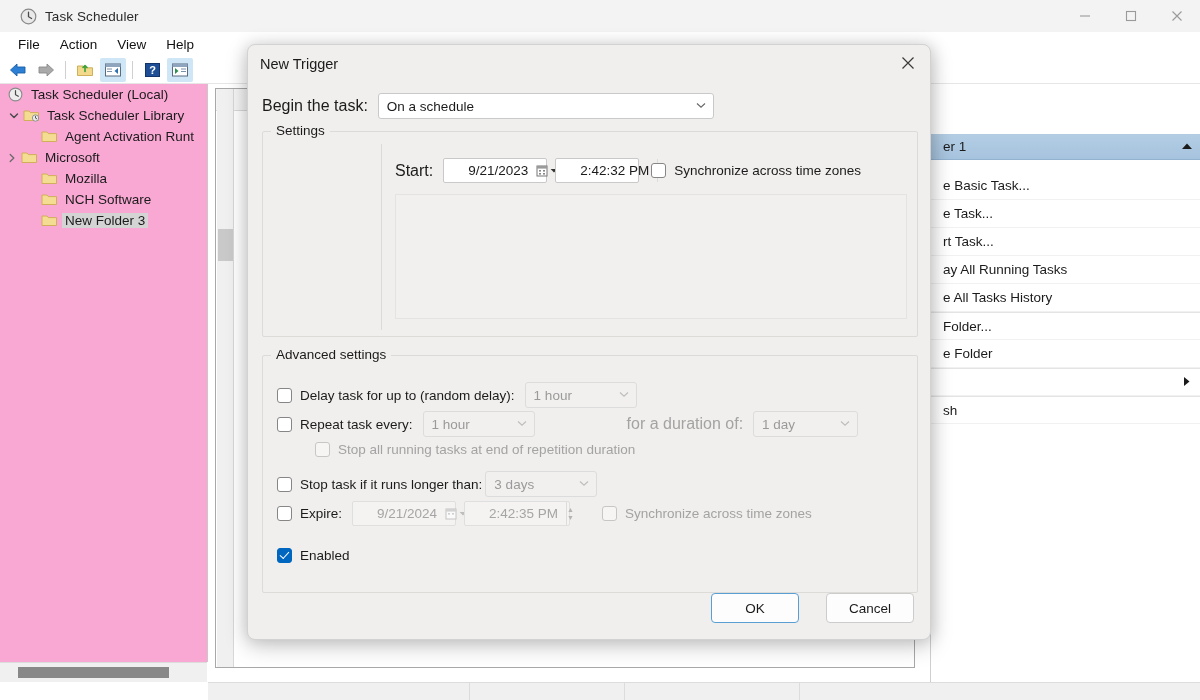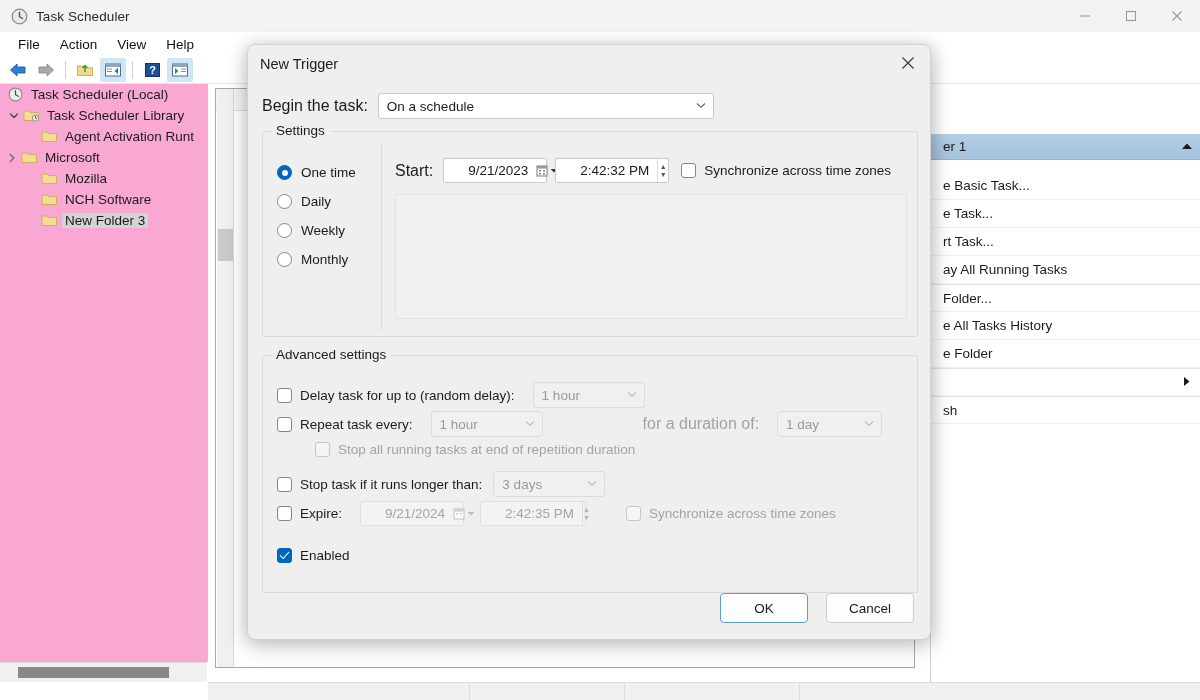--- a/index.html
+++ b/index.html
@@ -16,21 +16,21 @@
   #root { position: relative; width: 1200px; height: 700px; }
 
   
   .main-window {
     position: absolute; left: 0; top: 0; width: 1200px; height: 700px;
     background: #f3f3f3;
   }
   .titlebar {
     position: absolute; left: 0; top: 0; width: 1200px; height: 32px;
     background: #f3f3f3;
-    display: flex; align-items: center;
+    display: flex; align-items: center; padding-left: 9px;
   }
   .title-icon {
     margin-left: 10px; width: 18px; height: 18px;
     display: flex; align-items: center; justify-content: center;
   }
   .title-text {
     margin-left: 8px; font-size: 13.5px; color: #2b2b2b; letter-spacing: .1px;
   }
   .winbtns { position: absolute; right: 0; top: 0; height: 32px; display: flex; }
   .winbtn {
@@ -227,23 +227,23 @@
     transform: rotate(42deg) translate(-1px,-1px);
   }
   .chk.disabled { border-color: #c6c6c6; background: #f6f5f4; }
   .chkrow { display: flex; align-items: center; font-size: 13.5px; color: #1b1b1b; }
   .chkrow.disabled { color: #a3a3a3; }
 
   .inner-panel {
     position: absolute; border: 1px solid #e4e3e0; background: #f1f0ee;
   }
 
-  .adv-row { position: absolute; display: flex; align-items: center; gap: 8px; }
-
-  .btnbar { position: absolute; right: 16px; bottom: 18px; display: flex; gap: 18px; }
+  .adv-row { position: absolute; display: flex; align-items: center; }
+
+  .btnbar { position: absolute; right: 16px; bottom: 18px; display: flex; gap: 27px; }
   .btn {
     width: 88px; height: 30px; border-radius: 4px; background: #fdfdfd; border: 1px solid #cccccc;
     display: flex; align-items: center; justify-content: center; font-size: 13.5px; color: #1b1b1b;
   }
   .btn.default { border: 1.6px solid #5a9fd4; }
 </style>
 </head>
 <body>
 
 <div id="root">
@@ -440,25 +440,25 @@
           </div>
           <div class="action-row">
             <span>e Task...</span>
           </div>
           <div class="action-row">
             <span>rt Task...</span>
           </div>
           <div class="action-row">
             <span>ay All Running Tasks</span>
           </div>
+          <div class="action-row">
+            <span>e All Tasks History</span>
+          </div>
           <div class="action-row sep-top">
             <span>Folder...</span>
-          </div>
-          <div class="action-row">
-            <span>e All Tasks History</span>
           </div>
           <div class="action-row">
             <span>e Folder</span>
           </div>
           <div class="action-row sep-top">
             <span></span>
             <span class="submenu-arrow">
               <svg width="8" height="11" viewBox="0 0 8 11">
                   <path d="M1 1 L6.5 5.5 L1 10 Z" fill="#1b1b1b"></path>
                 </svg>
@@ -500,38 +500,20 @@
             <svg width="10" height="7" viewBox="0 0 10 7">
                 <path d="M1 1.5 L5 5.2 L9 1.5" stroke="#666" stroke-width="1.1" fill="none"></path>
               </svg>
           </span>
         </div>
       </div>
 
       <div class="group" style="left:14px; top:48px; width:656px; height:206px;">
         <div class="group-title">Settings</div>
 
-        <div class="radio-col">
-          <div class="radio-row">
-            <span class="radio checked"></span>
-            <span>One time</span>
-          </div>
-          <div class="radio-row">
-            <span class="radio"></span>
-            <span>Daily</span>
-          </div>
-          <div class="radio-row">
-            <span class="radio"></span>
-            <span>Weekly</span>
-          </div>
-          <div class="radio-row">
-            <span class="radio"></span>
-            <span>Monthly</span>
-          </div>
-        </div>
 
         <div class="vsep" style="left:118px; top:12px; height:186px;"></div>
 
         <div class="start-row" style="left:132px; top:26px;">
           <span class="lbl">Start:</span>
           <div class="field" style="margin-left:10px; width:104px;">
             <span class="val">9/21/2023</span>
             <span class="cal-btn">
               <svg width="12" height="13" viewBox="0 0 12 13">
                 <rect x="1" y="2" width="10" height="10" fill="#fff" stroke="#777" stroke-width="1"></rect>
@@ -539,21 +521,21 @@
                 <rect x="3" y="6" width="2" height="1.6" fill="#888"></rect>
                   <rect x="7" y="6" width="2" height="1.6" fill="#888"></rect>
                 <rect x="3" y="9" width="2" height="1.6" fill="#888"></rect>
                   <rect x="7" y="9" width="2" height="1.6" fill="#888"></rect>
               </svg>
               <svg width="8" height="6" viewBox="0 0 8 6">
                   <path d="M0.6 1 L4 4.6 L7.4 1 Z" fill="#333"></path>
                 </svg>
             </span>
           </div>
-          <div class="field" style="margin-left:8px; width:114px;">
+          <div class="field" style="margin-left:8px; width:84px;">
             <span class="val" style="flex:1">2:42:32 PM</span>
             <span class="spin">
               <span class="s-up">▲</span>
               <span class="s-dn">▼</span>
             </span>
           </div>
           <div class="chkrow" style="margin-left:12px;">
             <span class="chk"></span>
             <span>Synchronize across time zones</span>
           </div>

